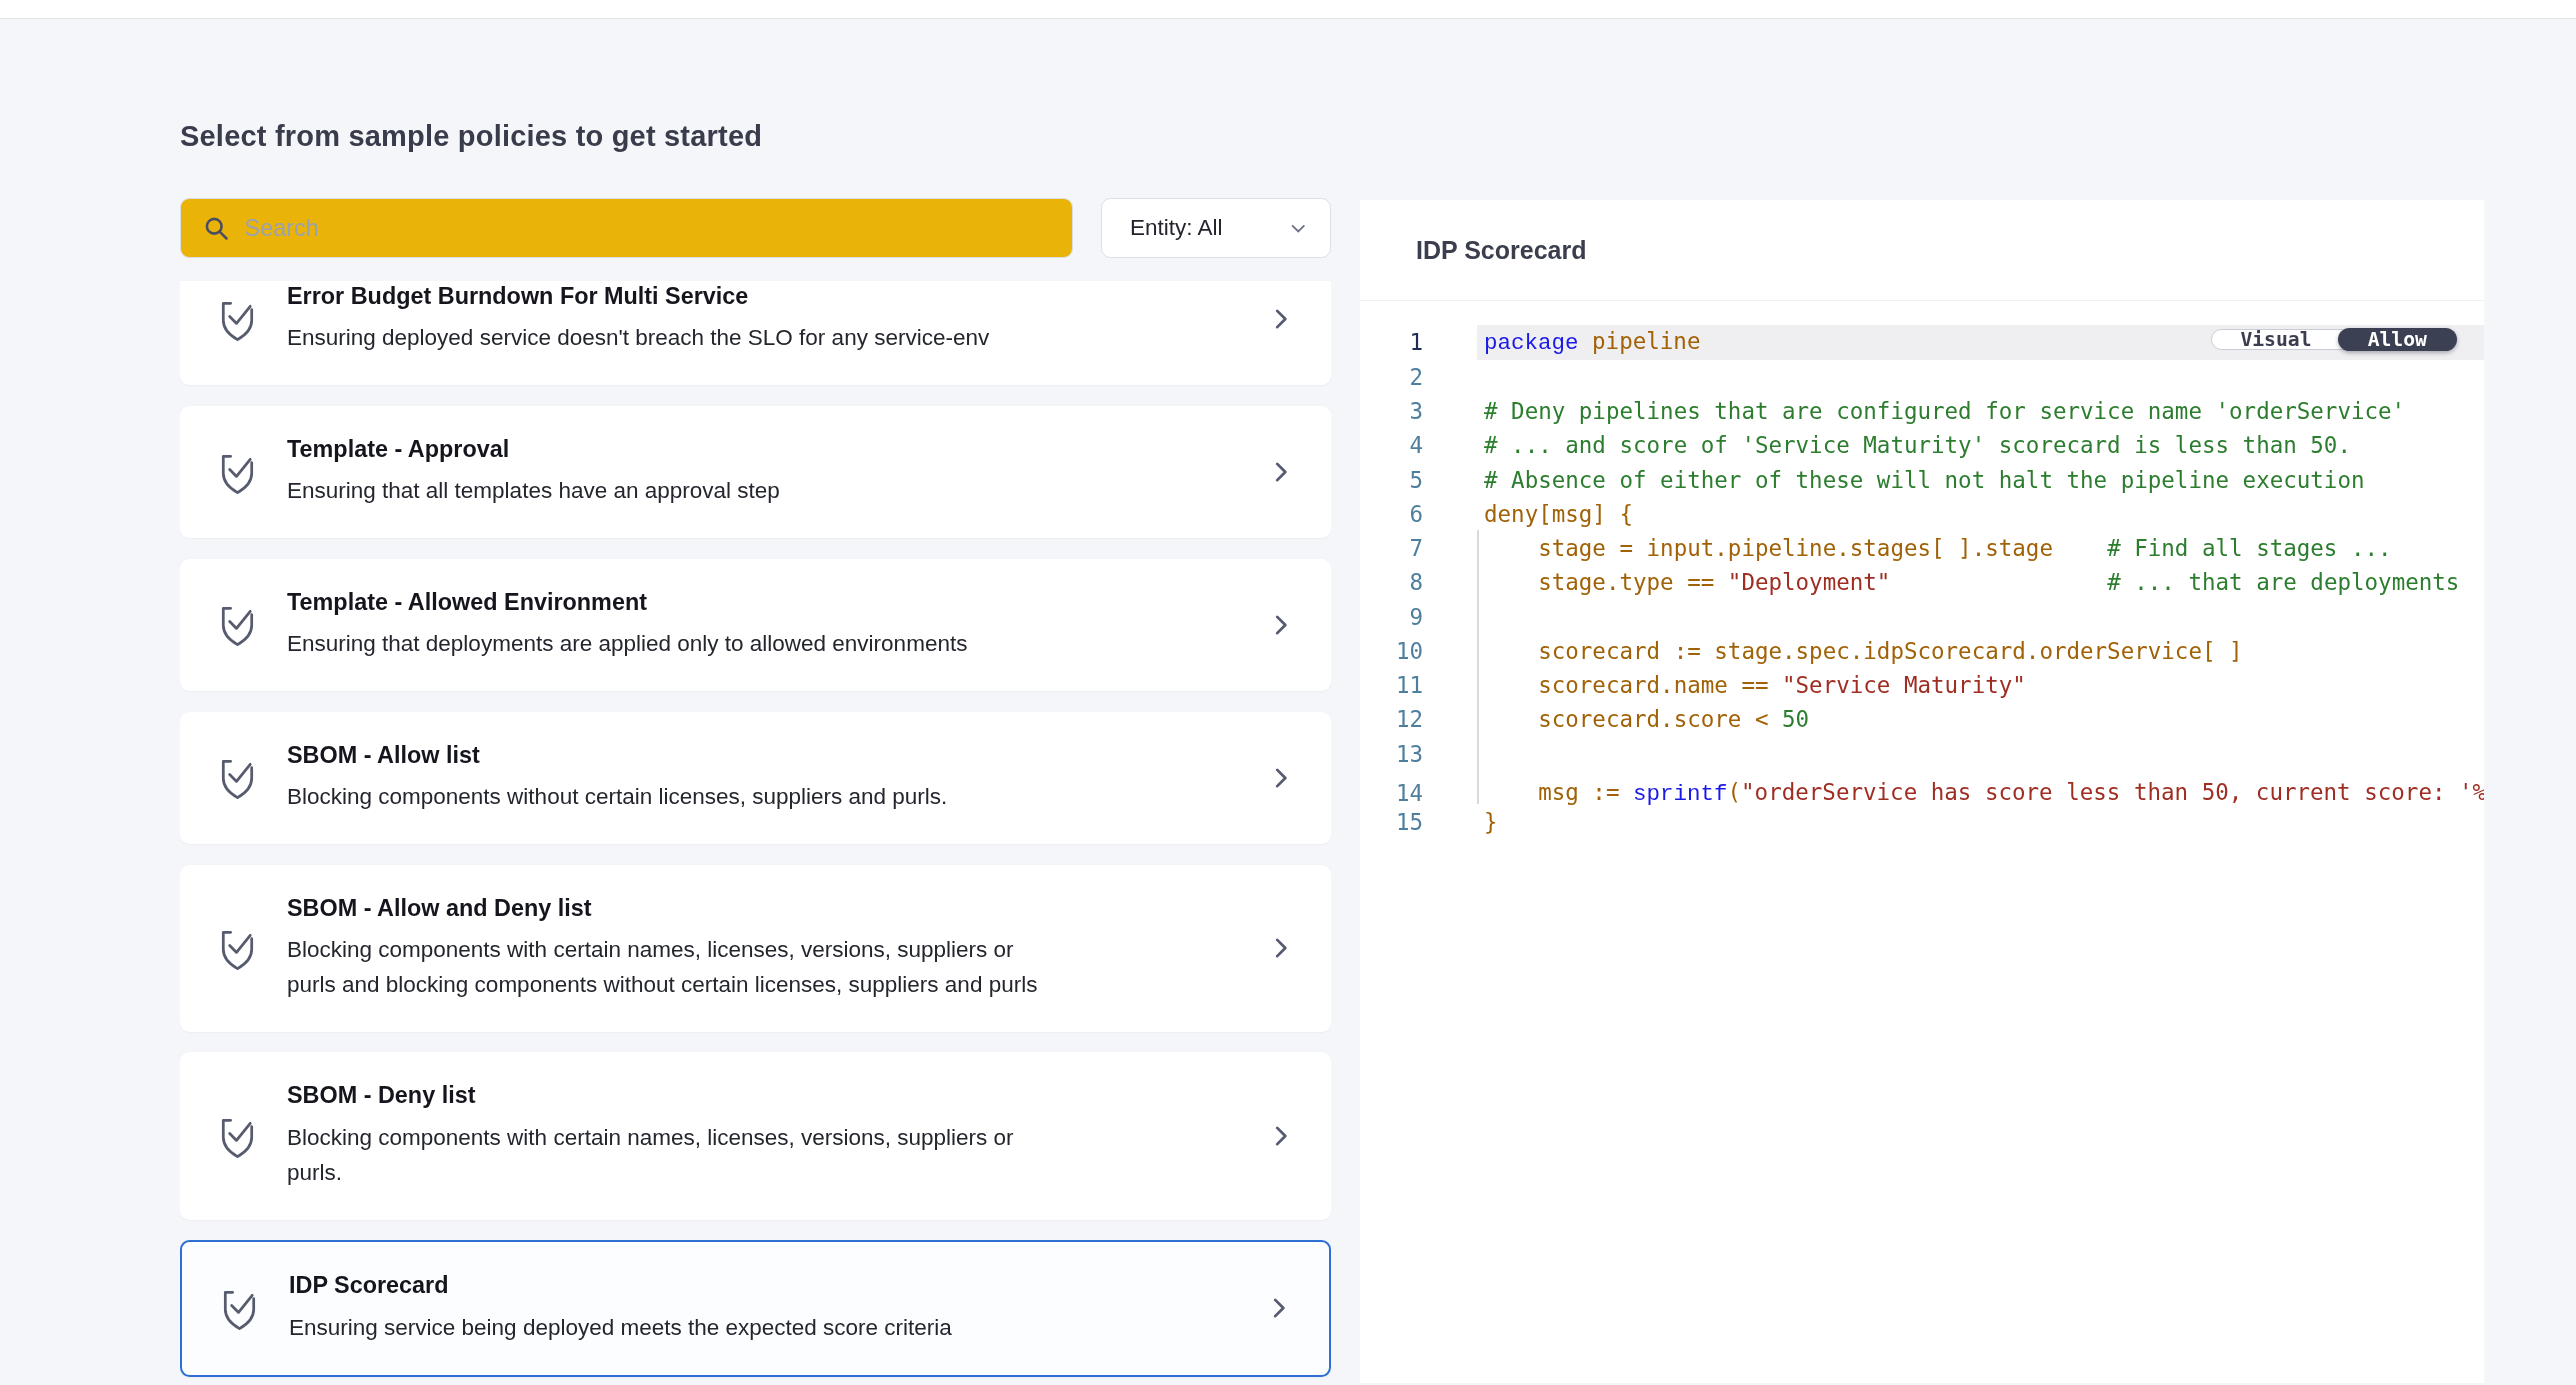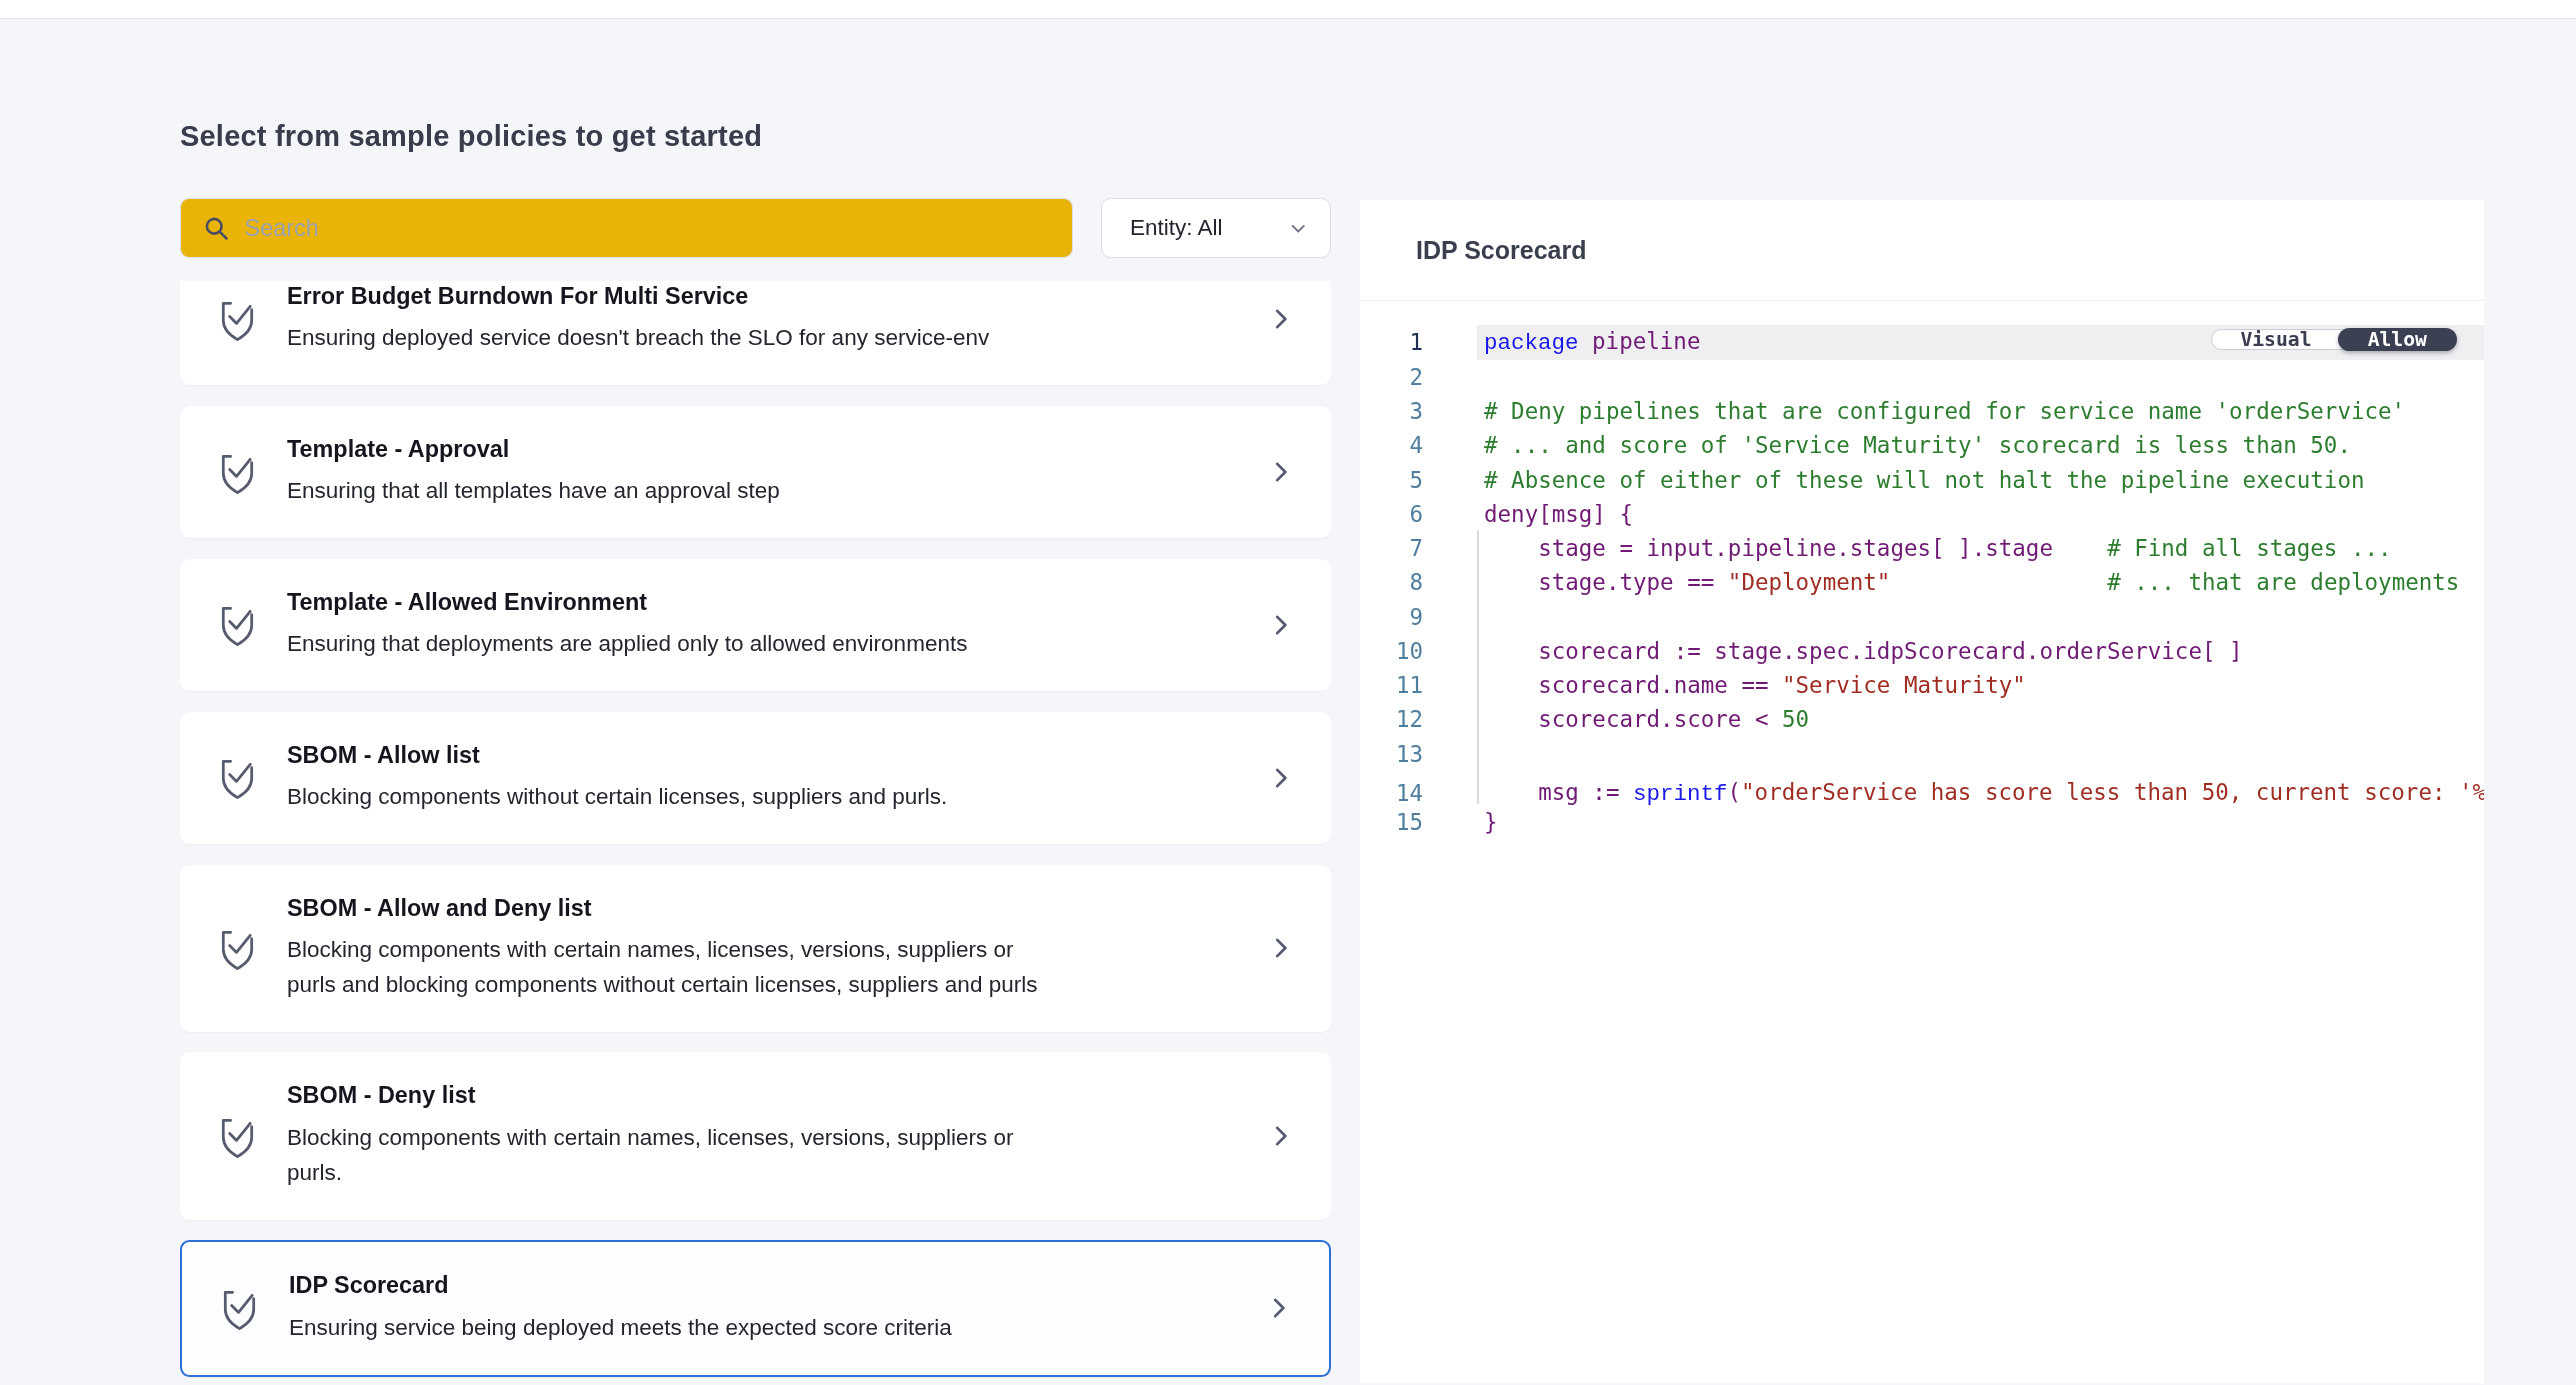--- a/index.html
+++ b/index.html
@@ -42,21 +42,21 @@
   .detail-header{height:101px;border-bottom:1.9px solid #eef0f4;display:flex;align-items:center;padding-left:56px;}
   .detail-title{font-size:25px;font-weight:700;color:#3b3e4d;}
   .code-editor{position:absolute;left:0;top:103px;right:0;bottom:0;overflow:hidden;
     font-family:"DejaVu Sans Mono","Liberation Mono",monospace;font-size:22.5px;}
   .active-line{position:absolute;left:117px;right:0;height:35px;background:#efeff2;}
   .indent-guide{position:absolute;left:117px;width:1.9px;background:#d9dae0;}
   .code-row{position:absolute;left:0;right:0;height:35px;display:flex;align-items:center;}
   .code-row .ln{width:63px;flex:none;text-align:right;color:var(--line_number);font-size:22.5px;}
   .code-row .ln.active{color:var(--line_number_active);}
   .code-row .code-line{position:absolute;left:124px;right:0;white-space:pre;overflow:hidden;color:#17181c;}
-  .tk-k{color:var(--keyword);font-family:Liberation Mono, monospace;} .tk-p{color:#701a75;} .tk-c{color:var(--comment);}
+  .tk-k{color:var(--keyword);font-family:Liberation Mono, monospace;} .tk-p{color:#a16207;} .tk-c{color:var(--comment);}
   .tk-s{color:var(--string);} .tk-n{color:var(--number);}
 
   .mode-toggle{position:absolute;top:26px;right:28px;height:21px;display:inline-flex;align-items:stretch;
     background:#fff;border:1.9px solid #c9ccd6;border-radius:20.6px;}
   .mode-toggle .seg{display:flex;align-items:center;padding:0 28px;font-size:19.7px;font-weight:700;
     color:#3b3e50;cursor:pointer;}
   .mode-toggle .seg.dark{background:var(--toggle_dark);color:#fff;border-radius:19.7px;margin:-1.9px;
     padding:0 30px;box-shadow:0 1.9px 4.7px rgba(30,33,48,.35);}
 </style>
 </head>

